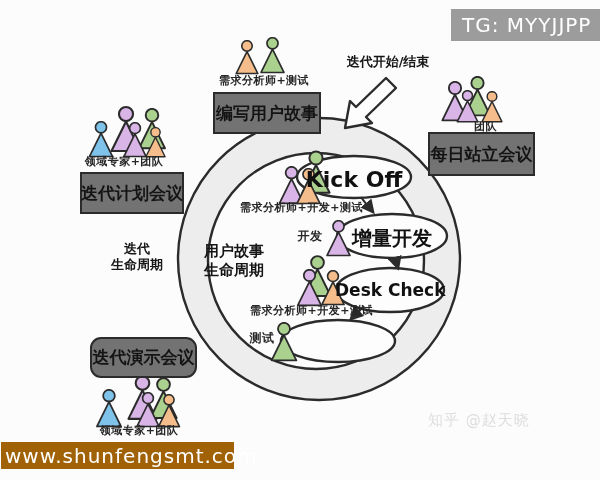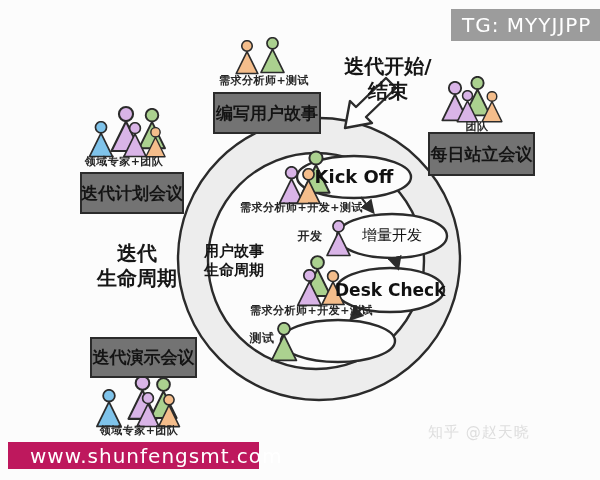--- a/index.html
+++ b/index.html
@@ -8,23 +8,23 @@
     font-family:"DejaVu Sans","Liberation Sans",sans-serif;
   }
   .art{position:absolute;left:0;top:0;}
   .lbl{position:absolute;text-align:center;color:#1c1c1c;line-height:1.25;}
   .role{font-size:11px;font-weight:600;color:#262626;letter-spacing:0.5px;white-space:nowrap;}
   .node-box{
     position:absolute;display:flex;align-items:center;justify-content:center;
     background:#737373;border:2px solid #2b2b2b;font-size:17px;font-weight:bold;color:#141414;
     white-space:nowrap;
   }
-  .step-lbl{font-size:15px;font-weight:normal;color:#111;white-space:nowrap;}
-  .step-lbl.en{font-weight:600;font-size:18px;}
-  .big-lbl{font-size:20px;font-weight:bold;color:#161616;}
+  .step-lbl{font-size:20px;font-weight:bold;color:#111;white-space:nowrap;}
+  .step-lbl.en{font-weight:600;font-size:22px;}
+  .big-lbl{font-size:13px;font-weight:bold;color:#161616;}
   .badge{
     position:absolute;background:#9c9c9c;color:#ffffff;display:flex;align-items:center;
     font-size:20px;letter-spacing:1px;white-space:nowrap;
   }
   .author{position:absolute;color:#dedede;font-size:15px;letter-spacing:1px;white-space:nowrap;}
 </style>
 </head>
 <body>
 
 <div class="canvas">
@@ -99,43 +99,43 @@
       <use href="#person" x="127" y="374" width="31" height="48" fill="#d9b4e7"></use>
       <use href="#person" x="149" y="377" width="29" height="43" fill="#abd18f"></use>
       <use href="#person" x="134" y="392" width="28" height="36" fill="#d9b4e7"></use>
       <use href="#person" x="155" y="394" width="28" height="34" fill="#f4bd8b"></use>
     </g>
   </svg>
 
   <div class="node-box" style="left:213px;top:92px;width:104px;height:38px;">编写用户故事</div>
   <div class="node-box" style="left:80px;top:172px;width:100px;height:38px;">迭代计划会议</div>
   <div class="node-box" style="left:428px;top:132px;width:103px;height:40px;">每日站立会议</div>
-  <div class="node-box" style="left:90px;top:337px;width:103px;height:37px;">迭代演示会议</div>
+  <div class="node-box" style="left:90px;top:337px;width:103px;height:37px;border-radius:11px;">迭代演示会议</div>
 
   <div class="lbl big-lbl" style="left:336px;top:54px;width:104px;">迭代开始/结束</div>
 
   <div class="lbl big-lbl" style="left:92px;top:241px;width:90px;">
     <div>迭代</div>
     <div>生命周期</div>
   </div>
   <div class="lbl big-lbl" style="left:198px;top:242px;width:72px;font-size:15px;">
     <div>用户故事</div>
     <div>生命周期</div>
   </div>
 
   <div class="lbl step-lbl en" style="left:299px;top:166px;width:110px;">Kick Off</div>
   <div class="lbl step-lbl" style="left:337px;top:226px;width:110px;">增量开发</div>
   <div class="lbl step-lbl en" style="left:335px;top:280px;width:110px;font-size:17px;">Desk Check</div>
 
   <div class="lbl role" style="left:214px;top:74px;width:100px;">需求分析师+测试</div>
-  <div class="lbl role" style="left:457px;top:120px;width:40px;">团队</div>
+  <div class="lbl role" style="left:457px;top:120px;width:40px;text-align:right;">团队</div>
   <div class="lbl role" style="left:240px;top:201px;width:110px;">需求分析师+开发+测试</div>
   <div class="lbl role" style="left:296px;top:229px;width:28px;font-size:12px;">开发</div>
   <div class="lbl role" style="left:250px;top:304px;width:110px;">需求分析师+开发+测试</div>
   <div class="lbl role" style="left:248px;top:331px;width:28px;font-size:12px;">测试</div>
   <div class="lbl role" style="left:77px;top:155px;width:94px;">领域专家+团队</div>
   <div class="lbl role" style="left:92px;top:424px;width:94px;">领域专家+团队</div>
 
   <div class="badge" style="left:451px;top:9px;width:149px;height:32px;padding-left:11px;">TG: MYYJJPP</div>
-  <div class="badge" style="left:8px;top:442px;width:229px;height:27px;padding-left:22px;background:#be185d;">www.shunfengsmt.com</div>
-  <div class="author" style="left:428px;top:411px;margin-top:12px;">知乎 @赵天晓</div>
+  <div class="badge" style="left:1px;top:442px;width:229px;height:27px;padding-left:4px;background:#a16207;">www.shunfengsmt.com</div>
+  <div class="author" style="left:428px;top:411px;">知乎 @赵天晓</div>
 
 </div>
 
 </body></html>

